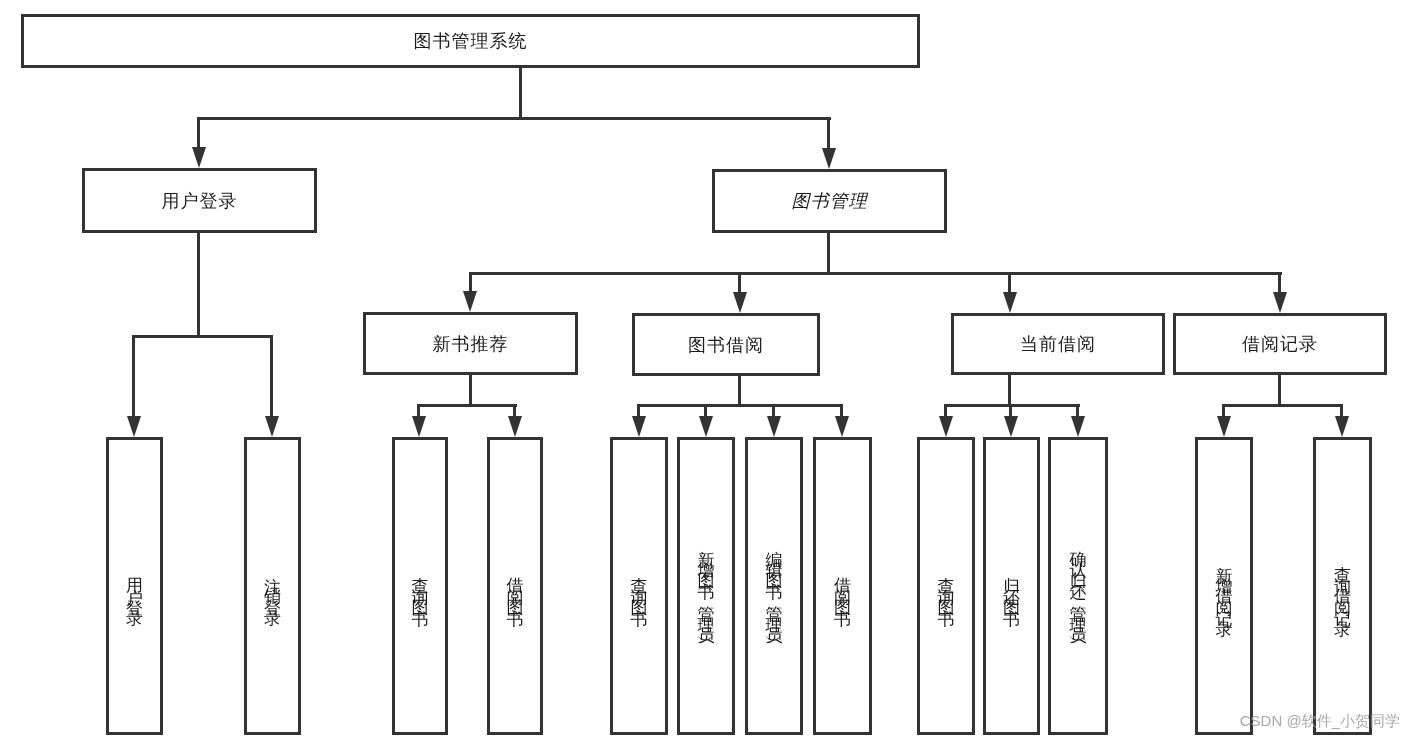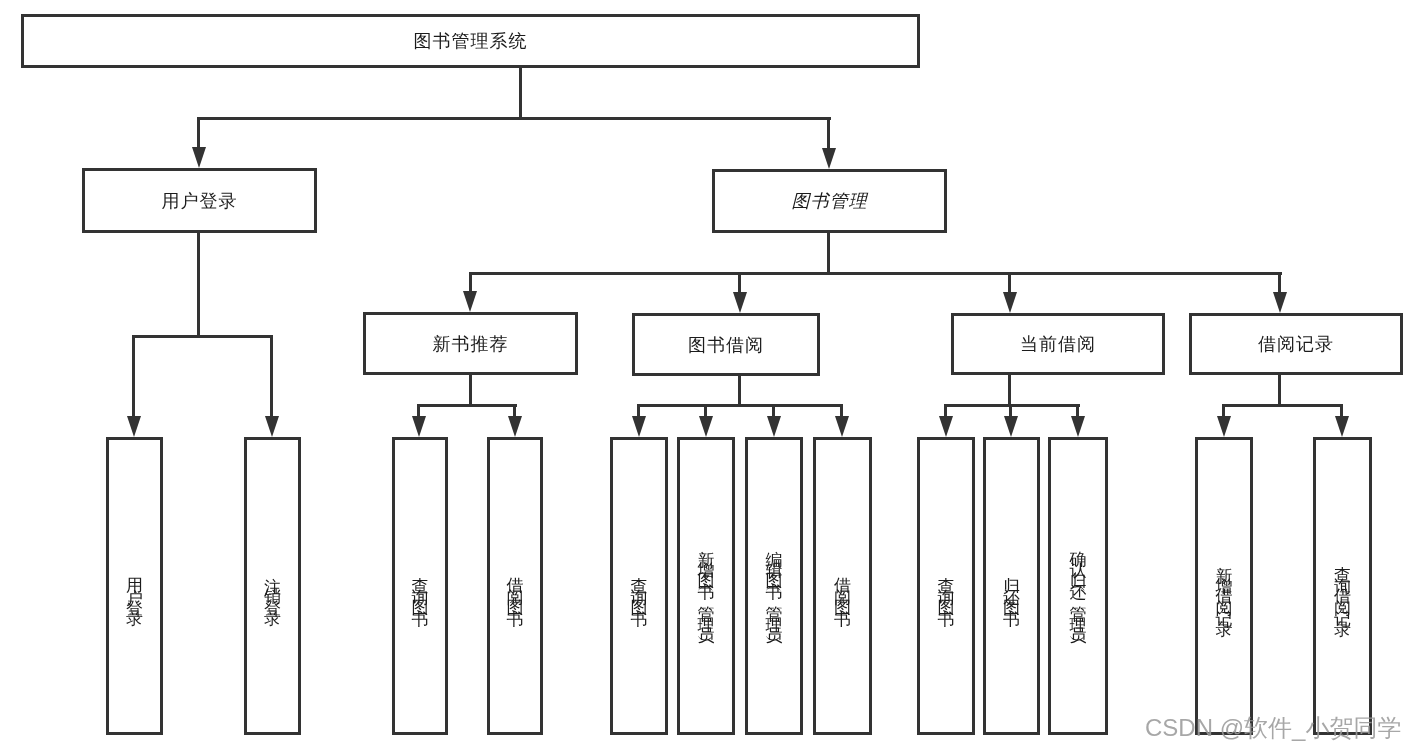--- a/index.html
+++ b/index.html
@@ -45,21 +45,21 @@
     border-left: 7px solid transparent;
     border-right: 7px solid transparent;
     border-top: 21px solid #333333;
   }
   .watermark {
     position: absolute;
     left: 1145px;
     top: 712px;
     width: 255px;
     text-align: right;
-    font-size: 24px;
+    font-size: 15px;
     color: #9c9c9c;
     opacity: 0.88;
     z-index: 50;
     white-space: nowrap;
   }
 </style>
 </head>
 <body>
 
 <div id="canvas">
@@ -108,21 +108,21 @@
     </div>
     <div class="node" style="left: 363px; top: 312px; width: 215px; height: 63px;">
       <span class="lbl">新书推荐</span>
     </div>
     <div class="node" style="left: 632px; top: 313px; width: 188px; height: 63px;">
       <span class="lbl">图书借阅</span>
     </div>
     <div class="node" style="left: 903px; top: 313px; width: 214px; height: 62px; margin-left: 48px;">
       <span class="lbl">当前借阅</span>
     </div>
-    <div class="node" style="left: 1173px; top: 313px; width: 214px; height: 62px; margin-left: 16px;">
+    <div class="node" style="left: 1173px; top: 313px; width: 214px; height: 62px;">
       <span class="lbl">借阅记录</span>
     </div>
     <div class="node vertical" style="left: 106px; top: 437px; width: 57px; height: 298px;">
       <span class="lbl">用户登录</span>
     </div>
     <div class="node vertical" style="left: 244px; top: 437px; width: 57px; height: 298px;">
       <span class="lbl">注销登录</span>
     </div>
     <div class="node vertical" style="left: 392px; top: 437px; width: 56px; height: 298px;">
       <span class="lbl">查询图书</span>

